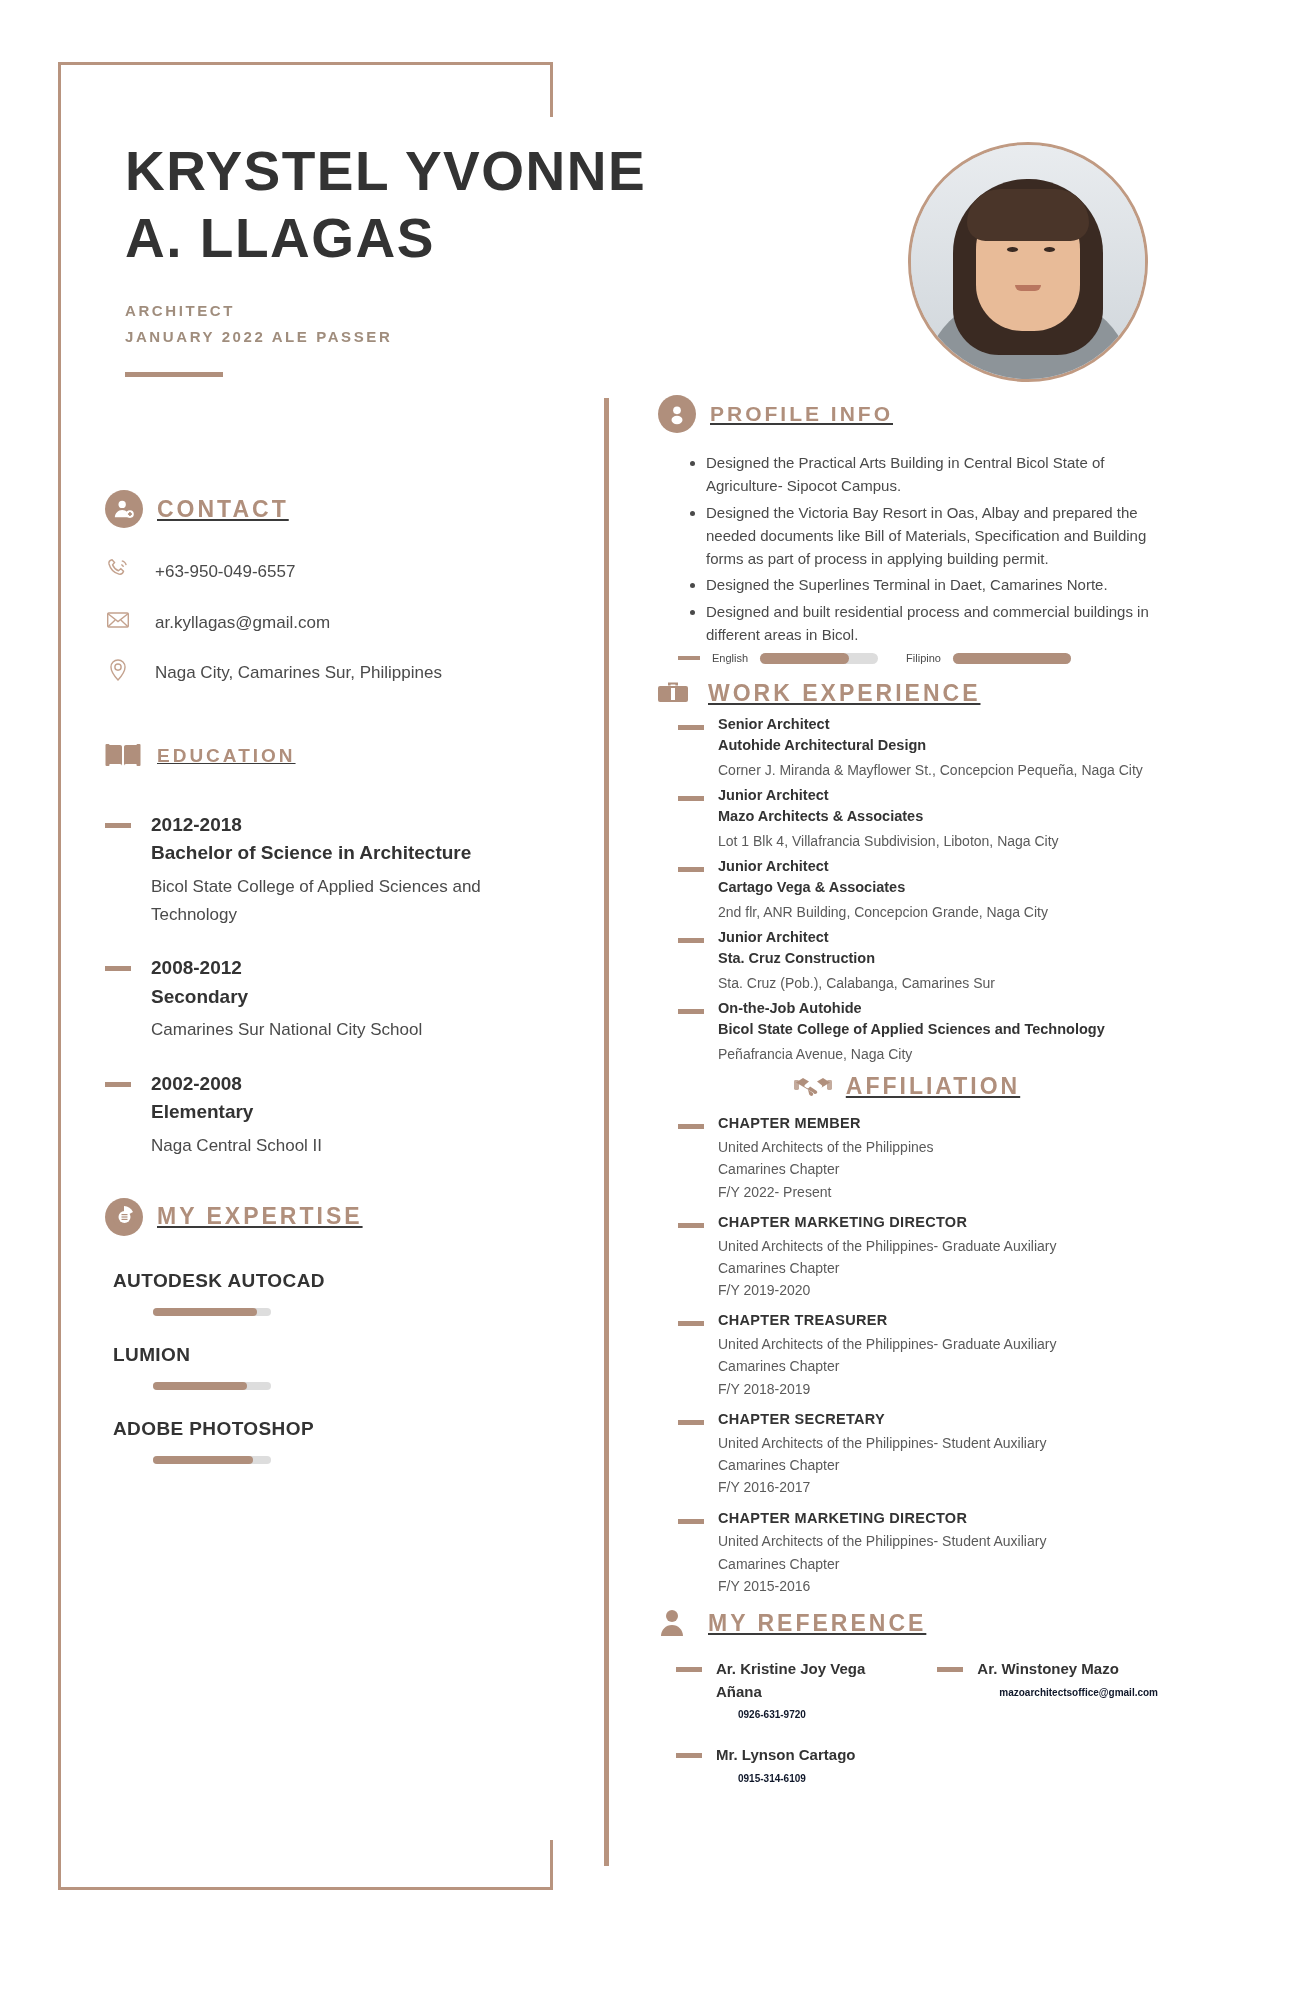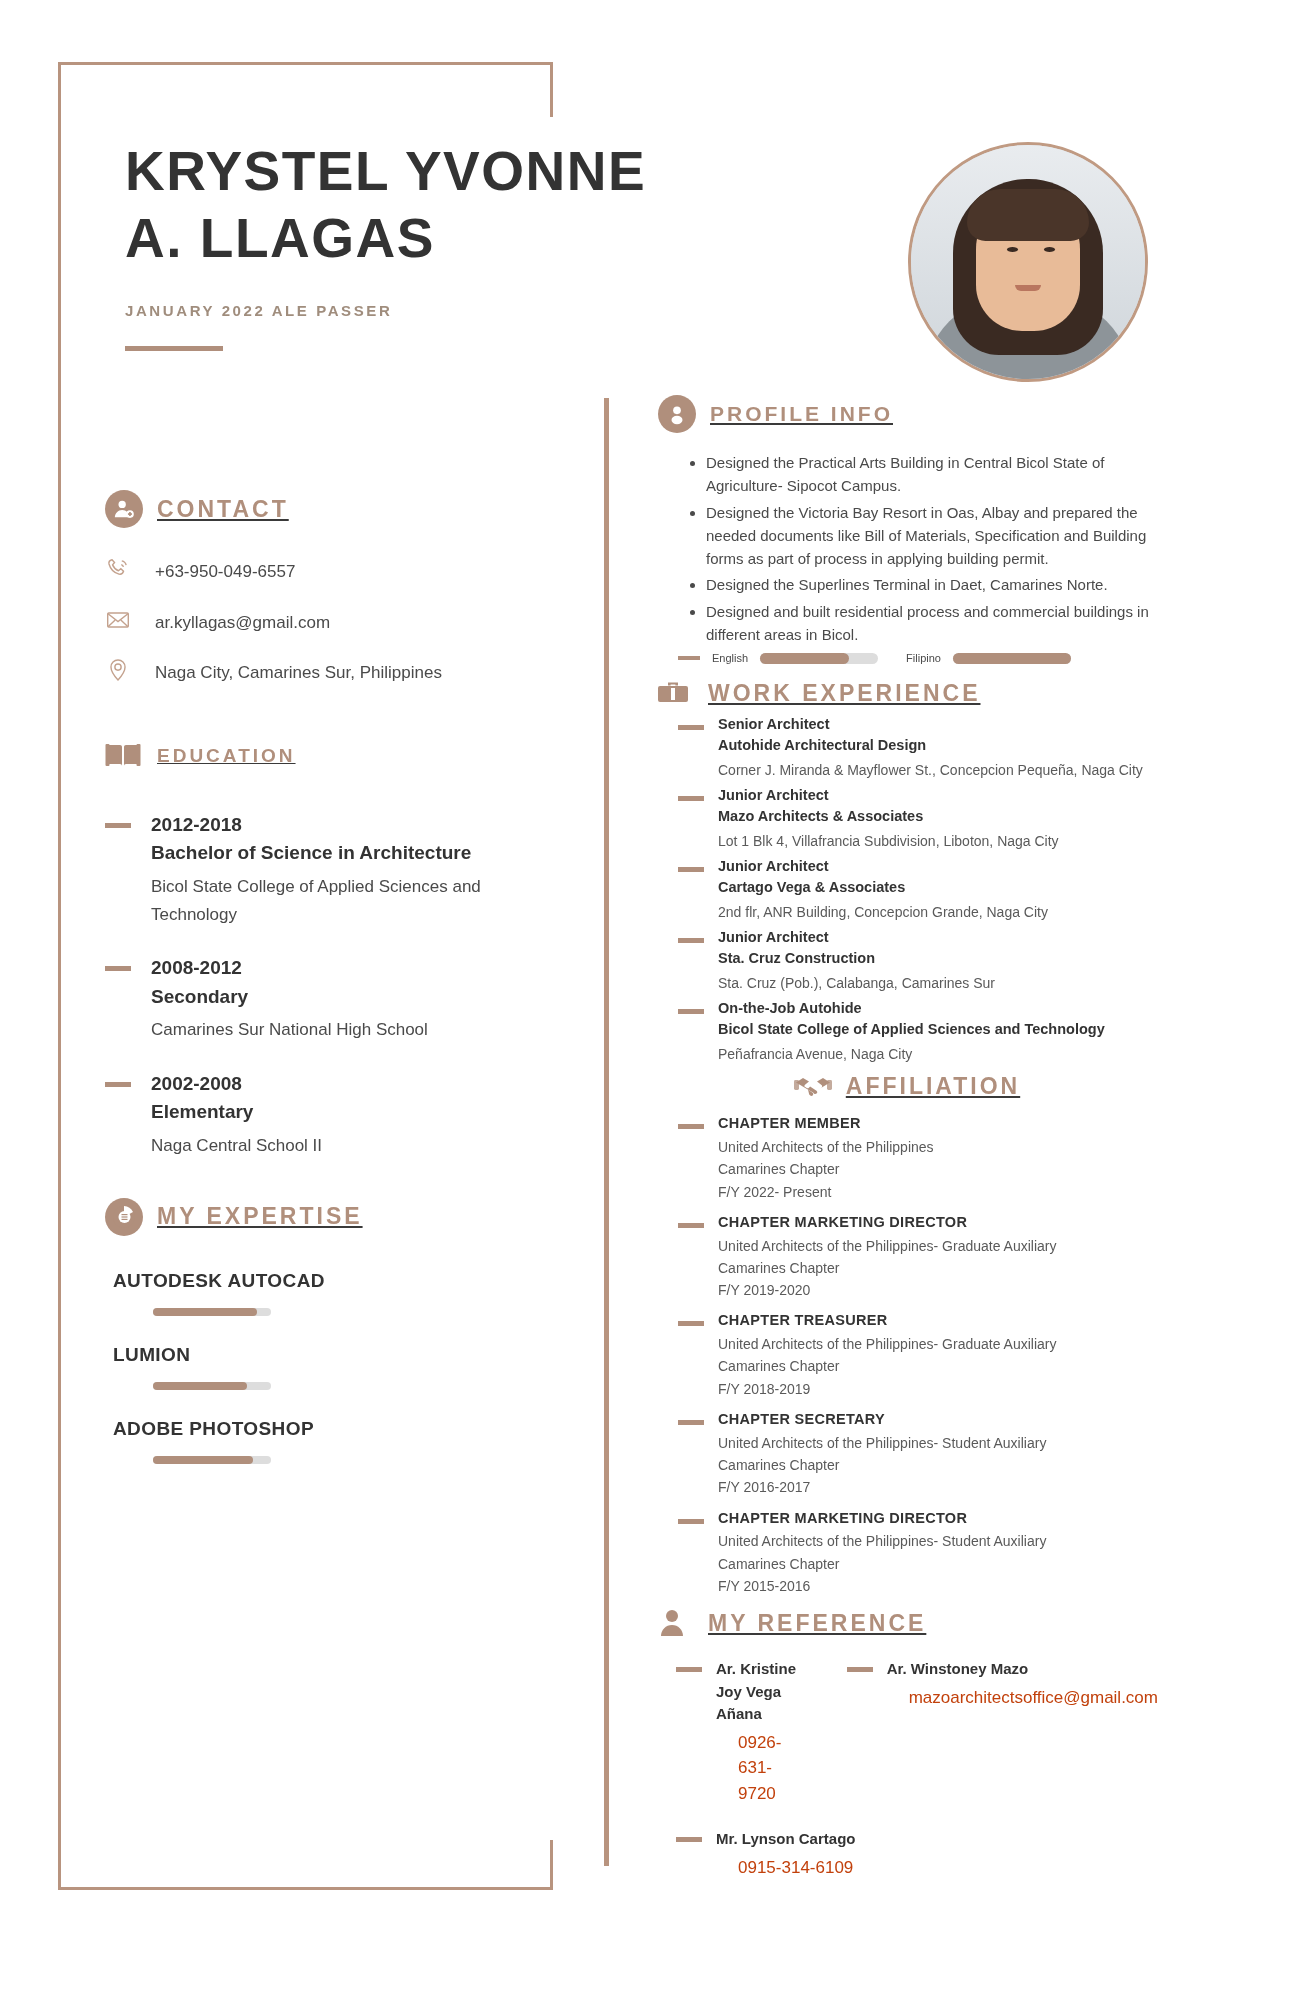--- a/index.html
+++ b/index.html
@@ -212,36 +212,37 @@
   }
   .affil-detail { font-size:14px; color:#5a5a5a; line-height:1.45; margin-top:2px; }
 
   #ref-head { margin-left:58px; margin-top:6px; }
   #ref-head .sec-title { font-size:23px; }
   #ref-grid { margin-top:18px; margin-left:78px; }
   .ref-row { display:flex; gap:44px; margin-bottom:22px; }
   .ref-item { display:flex; gap:14px; }
   .ref-dash { width:26px; height:5px; background:#b08f7c; flex:none; margin-top:9px; }
   .ref-name { font-size:15px; font-weight:bold; color:#333; line-height:1.5; }
-  .ref-contact { font-size:17px; color:#c2410c; line-height:1.5; margin-top:4px; margin-left:22px; }
+  .ref-contact { font-size:10px; color:#0f172a; line-height:1.5; margin-top:4px; margin-left:22px;font-weight:bold; }
 </style>
 </head>
 <body>
 
 <div id="frame-outline"></div>
 <div id="frame-top-edge"></div>
 <div id="frame-right-stub-top"></div>
 <div id="frame-right-stub-bottom"></div>
 <div id="frame-bottom-edge"></div>
 <div id="vertical-divider"></div>
 
 <div id="header">
   <div class="name-line">KRYSTEL YVONNE</div>
   <div class="name-line">A. LLAGAS</div>
   <div id="subtitle-block">
+    <div>ARCHITECT</div>
     <div>JANUARY 2022 ALE PASSER</div>
   </div>
   <div id="title-rule"></div>
 </div>
 
 <div id="photo-frame">
   <div id="photo-inner">
     <div class="ph-bg"></div>
     <div class="ph-shoulders"></div>
     <div class="ph-neck"></div>
@@ -320,21 +321,21 @@
         <div class="edu-years">2012-2018</div>
         <div class="edu-degree">Bachelor of Science in Architecture</div>
         <div class="edu-school">Bicol State College of Applied Sciences and Technology</div>
       </div>
     </div>
     <div class="edu-item">
       <span class="dash"></span>
       <div>
         <div class="edu-years">2008-2012</div>
         <div class="edu-degree">Secondary</div>
-        <div class="edu-school">Camarines Sur National High School</div>
+        <div class="edu-school">Camarines Sur National City School</div>
       </div>
     </div>
     <div class="edu-item">
       <span class="dash"></span>
       <div>
         <div class="edu-years">2002-2008</div>
         <div class="edu-degree">Elementary</div>
         <div class="edu-school">Naga Central School II</div>
       </div>
     </div>

